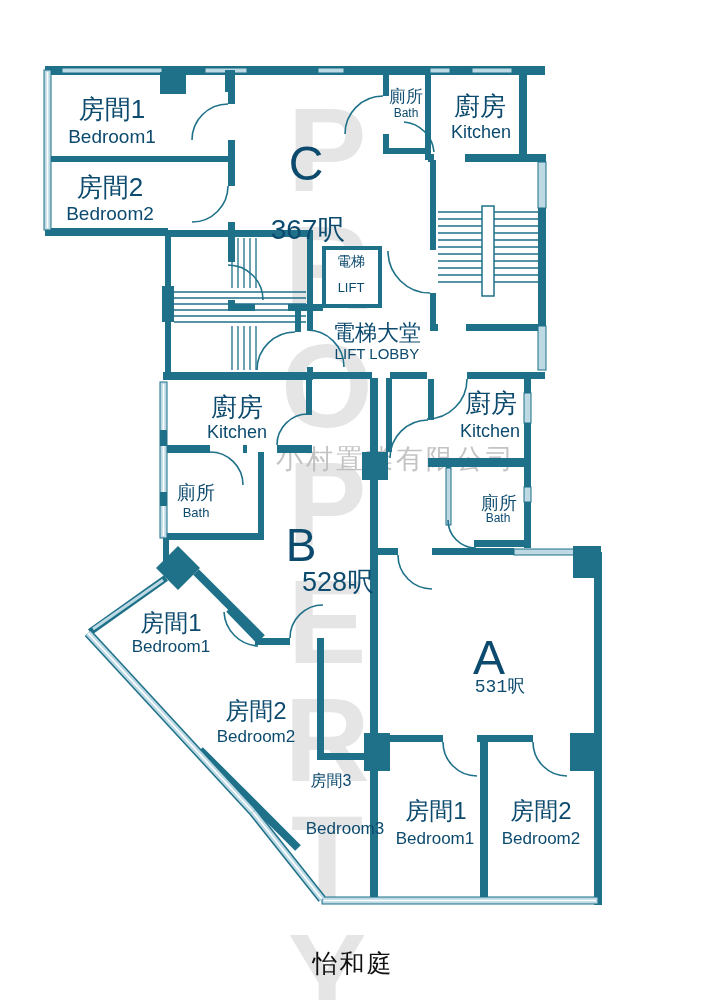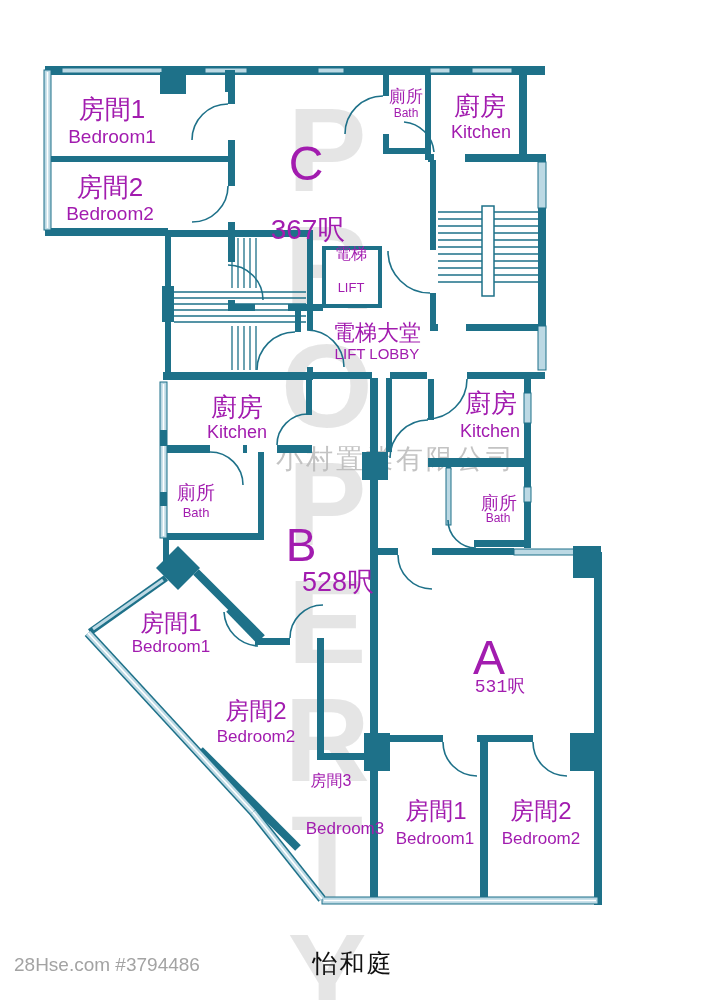--- a/index.html
+++ b/index.html
@@ -3,21 +3,21 @@
 <meta charset="utf-8">
 <style>
   html,body{margin:0;padding:0;background:#ffffff;}
   #stage{
     position:relative;width:707px;height:1000px;background:#ffffff;overflow:hidden;
     font-family:"Liberation Sans", sans-serif;
   }
   #plan-svg{position:absolute;left:0;top:0;z-index:2;}
   .lbl{
     position:absolute;z-index:3;transform:translateX(-50%);
-    white-space:nowrap;line-height:1;color:#a21caf;text-align:center;
+    white-space:nowrap;line-height:1;color:#0c4a6e;text-align:center;
   }
   .wm-brand{
     position:absolute;z-index:1;left:268px;top:84px;height:830px;
     writing-mode:vertical-lr;text-orientation:upright;
     font-size:118px;font-weight:bold;color:#cdcdcd;opacity:.5;
     letter-spacing:-14px;line-height:1;user-select:none;
   }
   .wm-company{
     position:absolute;z-index:1;left:396px;top:441px;transform:translateX(-50%);
     font-size:27px;color:#b9b9b9;opacity:.85;white-space:nowrap;letter-spacing:3px;
@@ -205,21 +205,21 @@
   <div class="lbl" style="left:112px;top:127px;font-size:19px;">Bedroom1</div>
   <div class="lbl" style="left:110px;top:174px;font-size:26px;">房間2</div>
   <div class="lbl" style="left:110px;top:204px;font-size:19px;">Bedroom2</div>
   <div class="lbl" style="left:306px;top:140px;font-size:48px;">C</div>
   <div class="lbl" style="left:308px;top:188px;font-size:28px;margin-top:28px;">367呎</div>
   <div class="lbl" style="left:406px;top:88px;font-size:17px;">廁所</div>
   <div class="lbl" style="left:406px;top:107px;font-size:12px;">Bath</div>
   <div class="lbl" style="left:480px;top:93px;font-size:26px;">廚房</div>
   <div class="lbl" style="left:481px;top:123px;font-size:18px;">Kitchen</div>
 
-  <div class="lbl" style="left:351px;top:246px;font-size:16px;">電梯</div>
+  <div class="lbl" style="left:351px;top:254px;font-size:14px;">電梯</div>
   <div class="lbl" style="left:351px;top:281px;font-size:13px;">LIFT</div>
   <div class="lbl" style="left:377px;top:322px;font-size:22px;text-align:right;">電梯大堂</div>
   <div class="lbl" style="left:377px;top:346px;font-size:15px;">LIFT LOBBY</div>
 
   <div class="lbl" style="left:237px;top:394px;font-size:26px;">廚房</div>
   <div class="lbl" style="left:237px;top:423px;font-size:18px;">Kitchen</div>
   <div class="lbl" style="left:196px;top:483px;font-size:19px;">廁所</div>
   <div class="lbl" style="left:196px;top:506px;font-size:13px;">Bath</div>
   <div class="lbl" style="left:301px;top:522px;font-size:46px;">B</div>
   <div class="lbl" style="left:302px;top:569px;font-size:27px;margin-left:36px;">528呎</div>
@@ -235,14 +235,13 @@
   <div class="lbl" style="left:499px;top:494px;font-size:18px;">廁所</div>
   <div class="lbl" style="left:498px;top:512px;font-size:12px;">Bath</div>
   <div class="lbl" style="left:489px;top:634px;font-size:48px;">A</div>
   <div class="lbl" style="left:500px;top:678px;font-size:18px;font-family:Liberation Mono, monospace;">531呎</div>
   <div class="lbl" style="left:436px;top:799px;font-size:24px;">房間1</div>
   <div class="lbl" style="left:435px;top:830px;font-size:17px;">Bedroom1</div>
   <div class="lbl" style="left:541px;top:799px;font-size:24px;">房間2</div>
   <div class="lbl" style="left:541px;top:830px;font-size:17px;">Bedroom2</div>
 
   <div class="lbl title" style="left:353px;top:931px;margin-top:20px;">怡和庭</div>
-  <div class="footer">28Hse.com #3794486</div>
 </div>
 
 </body></html>

